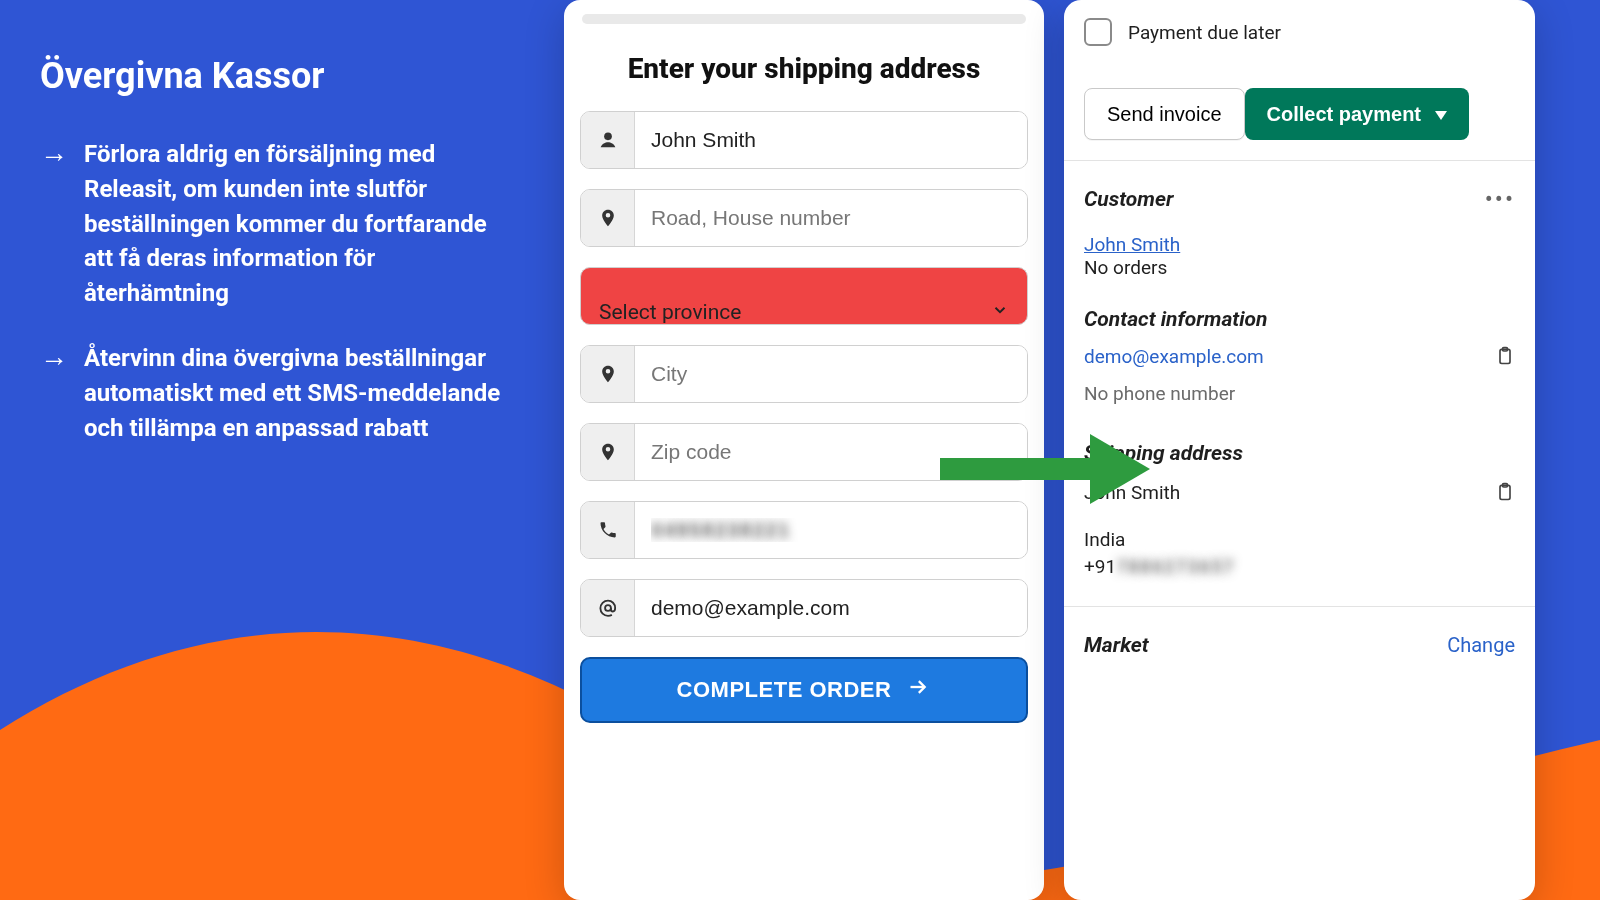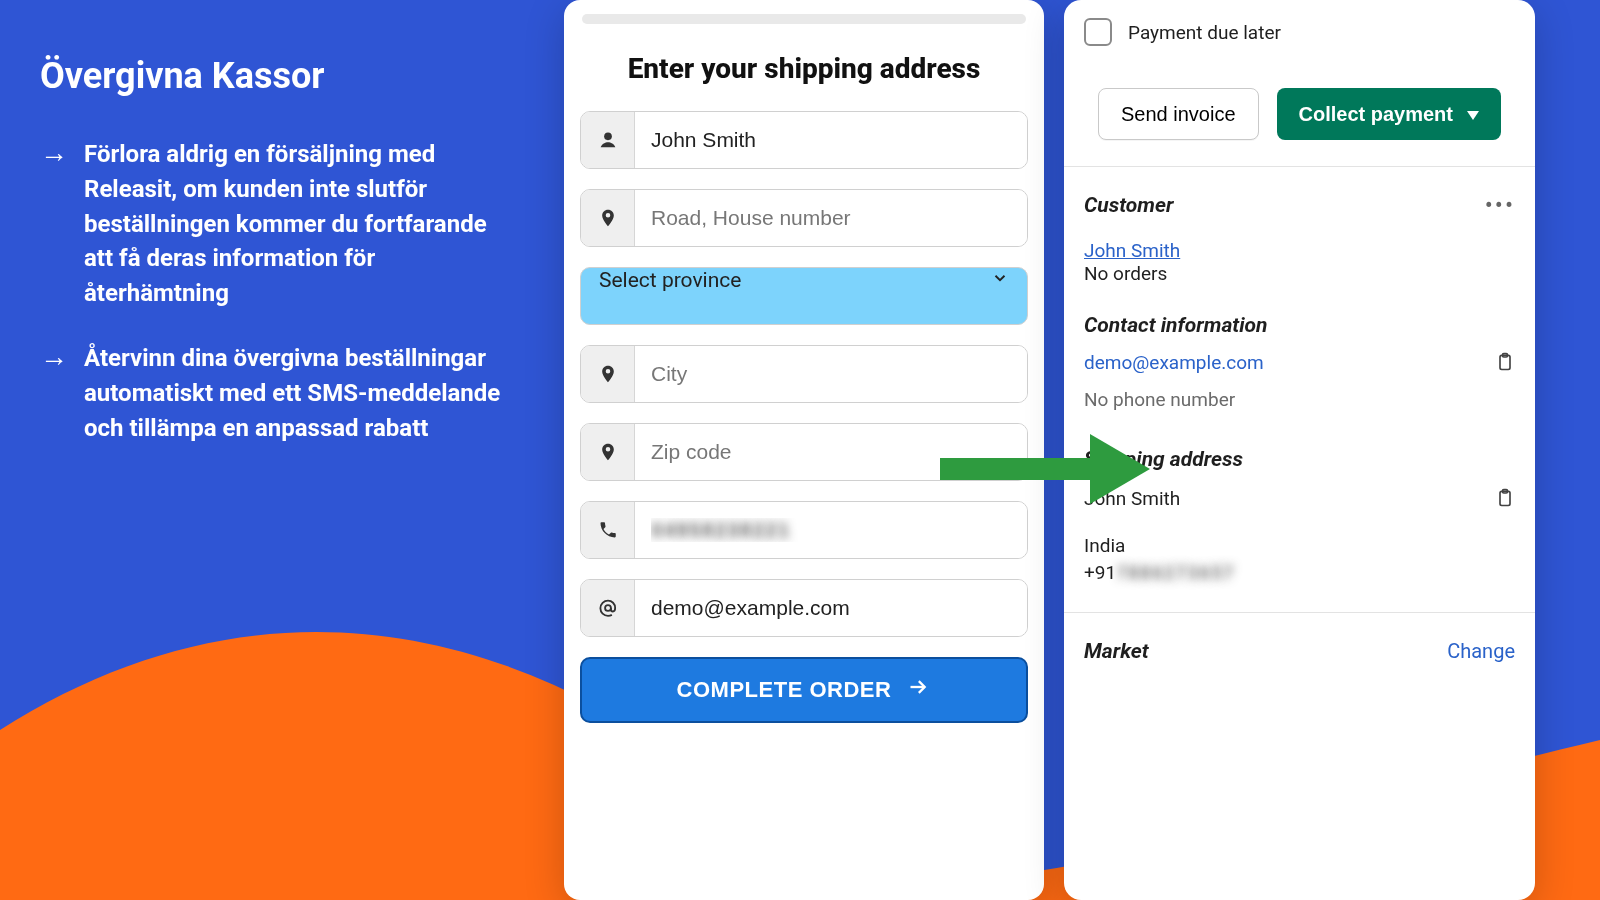--- a/index.html
+++ b/index.html
@@ -13,32 +13,32 @@
   .bullet p { font-size: 24px; line-height: 1.45; font-weight: 700; }
   
   .form-card { position: absolute; left: 564px; top: 0; width: 480px; height: 900px; background: #fff; border-radius: 16px; padding: 14px 16px 0 16px; box-shadow: 0 10px 40px rgba(0,0,0,.2); }
   .topbar { height: 10px; background:#e9e9e9; border-radius: 6px; margin: 0 2px 28px 2px; }
   .form-card h2 { text-align: center; font-size: 28px; font-weight: 800; color:#111; margin-bottom: 26px; }
   .input-row { display:flex; border:1.5px solid #d0d0d0; border-radius:10px; height:58px; margin-bottom:20px; overflow:hidden; }
   .input-row .icon { width:54px; background:#efefef; border-right:1.5px solid #d6d6d6; display:flex; align-items:center; justify-content:center; }
   .input-row input { flex:1; border:none; outline:none; font-size:21px; padding:0 16px; background:#fff; color:#222; }
   .input-row input::placeholder { color:#777; }
   .input-row input.blurred { color:transparent; text-shadow: 0 0 10px rgba(80,80,80,.9); letter-spacing:1px; font-weight:600; }
-  .select-row { border:1.5px solid #d0d0d0; border-radius:10px; height:58px; margin-bottom:20px; display:flex; align-items:flex-start; justify-content:space-between; padding:0 18px; font-size:21px; color:#222; background:#7dd3fc; }
+  .select-row { border:1.5px solid #d0d0d0; border-radius:10px; height:58px; margin-bottom:20px; display:flex; align-items:flex-end; justify-content:space-between; padding:0 18px; font-size:21px; color:#222; background:#ef4444; }
   .checkbox-row { display:flex; align-items:flex-start; gap:12px; margin: 6px 4px 20px 4px; }
   .checkbox-row .cb { width:24px; height:24px; border-radius:4px; background:#1e7ae0; display:flex; align-items:center; justify-content:center; flex:0 0 auto; margin-top:3px; }
   .checkbox-row .cb svg { stroke:#fff; }
   .checkbox-row label { font-size:20px; line-height:1.4; color:#222; }
   .complete-btn { width:100%; height:66px; background:#1e7ae0; border:2px solid #0b4f9e; border-radius:10px; color:#fff; font-size:22px; font-weight:800; letter-spacing:.5px; display:flex; align-items:center; justify-content:center; gap:14px; cursor:pointer; }
   
   .admin-card { position: absolute; left:1064px; top:0; width:471px; height:900px; background:#fff; border-radius:17px; box-shadow: 0 10px 40px rgba(0,0,0,.2); overflow:hidden; }
   .admin-inner { padding: 18px 20px 0 20px; font-size:19px; color:#1f1f1f; }
   .pay-row { display:flex; align-items:center; gap:16px; margin-bottom:42px; }
   .pay-row .box { width:28px; height:28px; border:2.5px solid #8a8a8a; border-radius:6px; }
-  .btn-row { display:flex; gap:18px; justify-content:center; margin-bottom:26px; }
+  .btn-row { display:flex; justify-content:flex-start; margin-bottom:20px; }
   .btn-white { height:52px; padding:0 22px; border:1.5px solid #c9c9c9; border-radius:8px; background:#fff; font-size:20px; font-weight:500; display:flex; align-items:center; cursor:pointer; box-shadow: 0 1px 0 rgba(0,0,0,.04); }
   .btn-green { height:52px; padding:10px 22px; border:none; border-radius:8px; background:#00785a; color:#fff; font-size:20px; font-weight:600; display:flex; align-items:center; gap:14px; cursor:pointer; }
   .divider { height:1px; background:#e3e3e3; margin: 0 -20px; }
   .section { padding: 18px 0 18px 0; }
   .section-head { display:flex; align-items:center; justify-content:space-between; }
   .section-title { font-size:21px; font-weight:700;font-style:italic; }
   .kebab { font-size:24px; letter-spacing:2px; color:#666; cursor:pointer; }
   .link { color:#2a62c9; text-decoration:underline; cursor:pointer; }
   .plainlink { color:#2a62c9; cursor:pointer; }
   .muted { color:#6b6b6b; }

